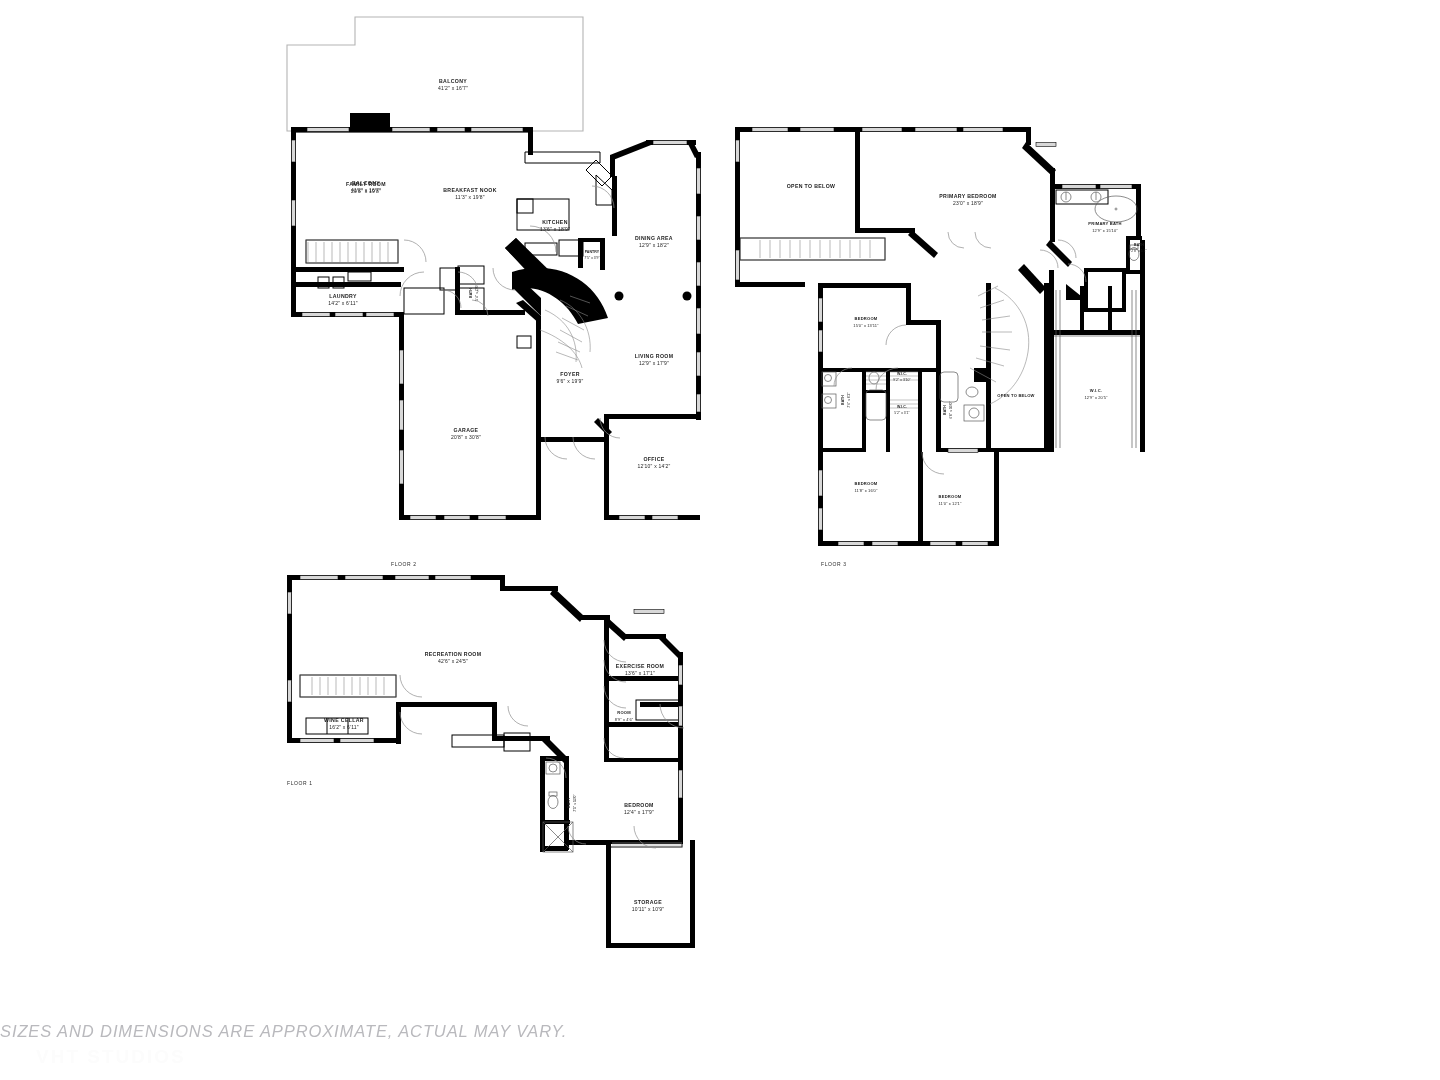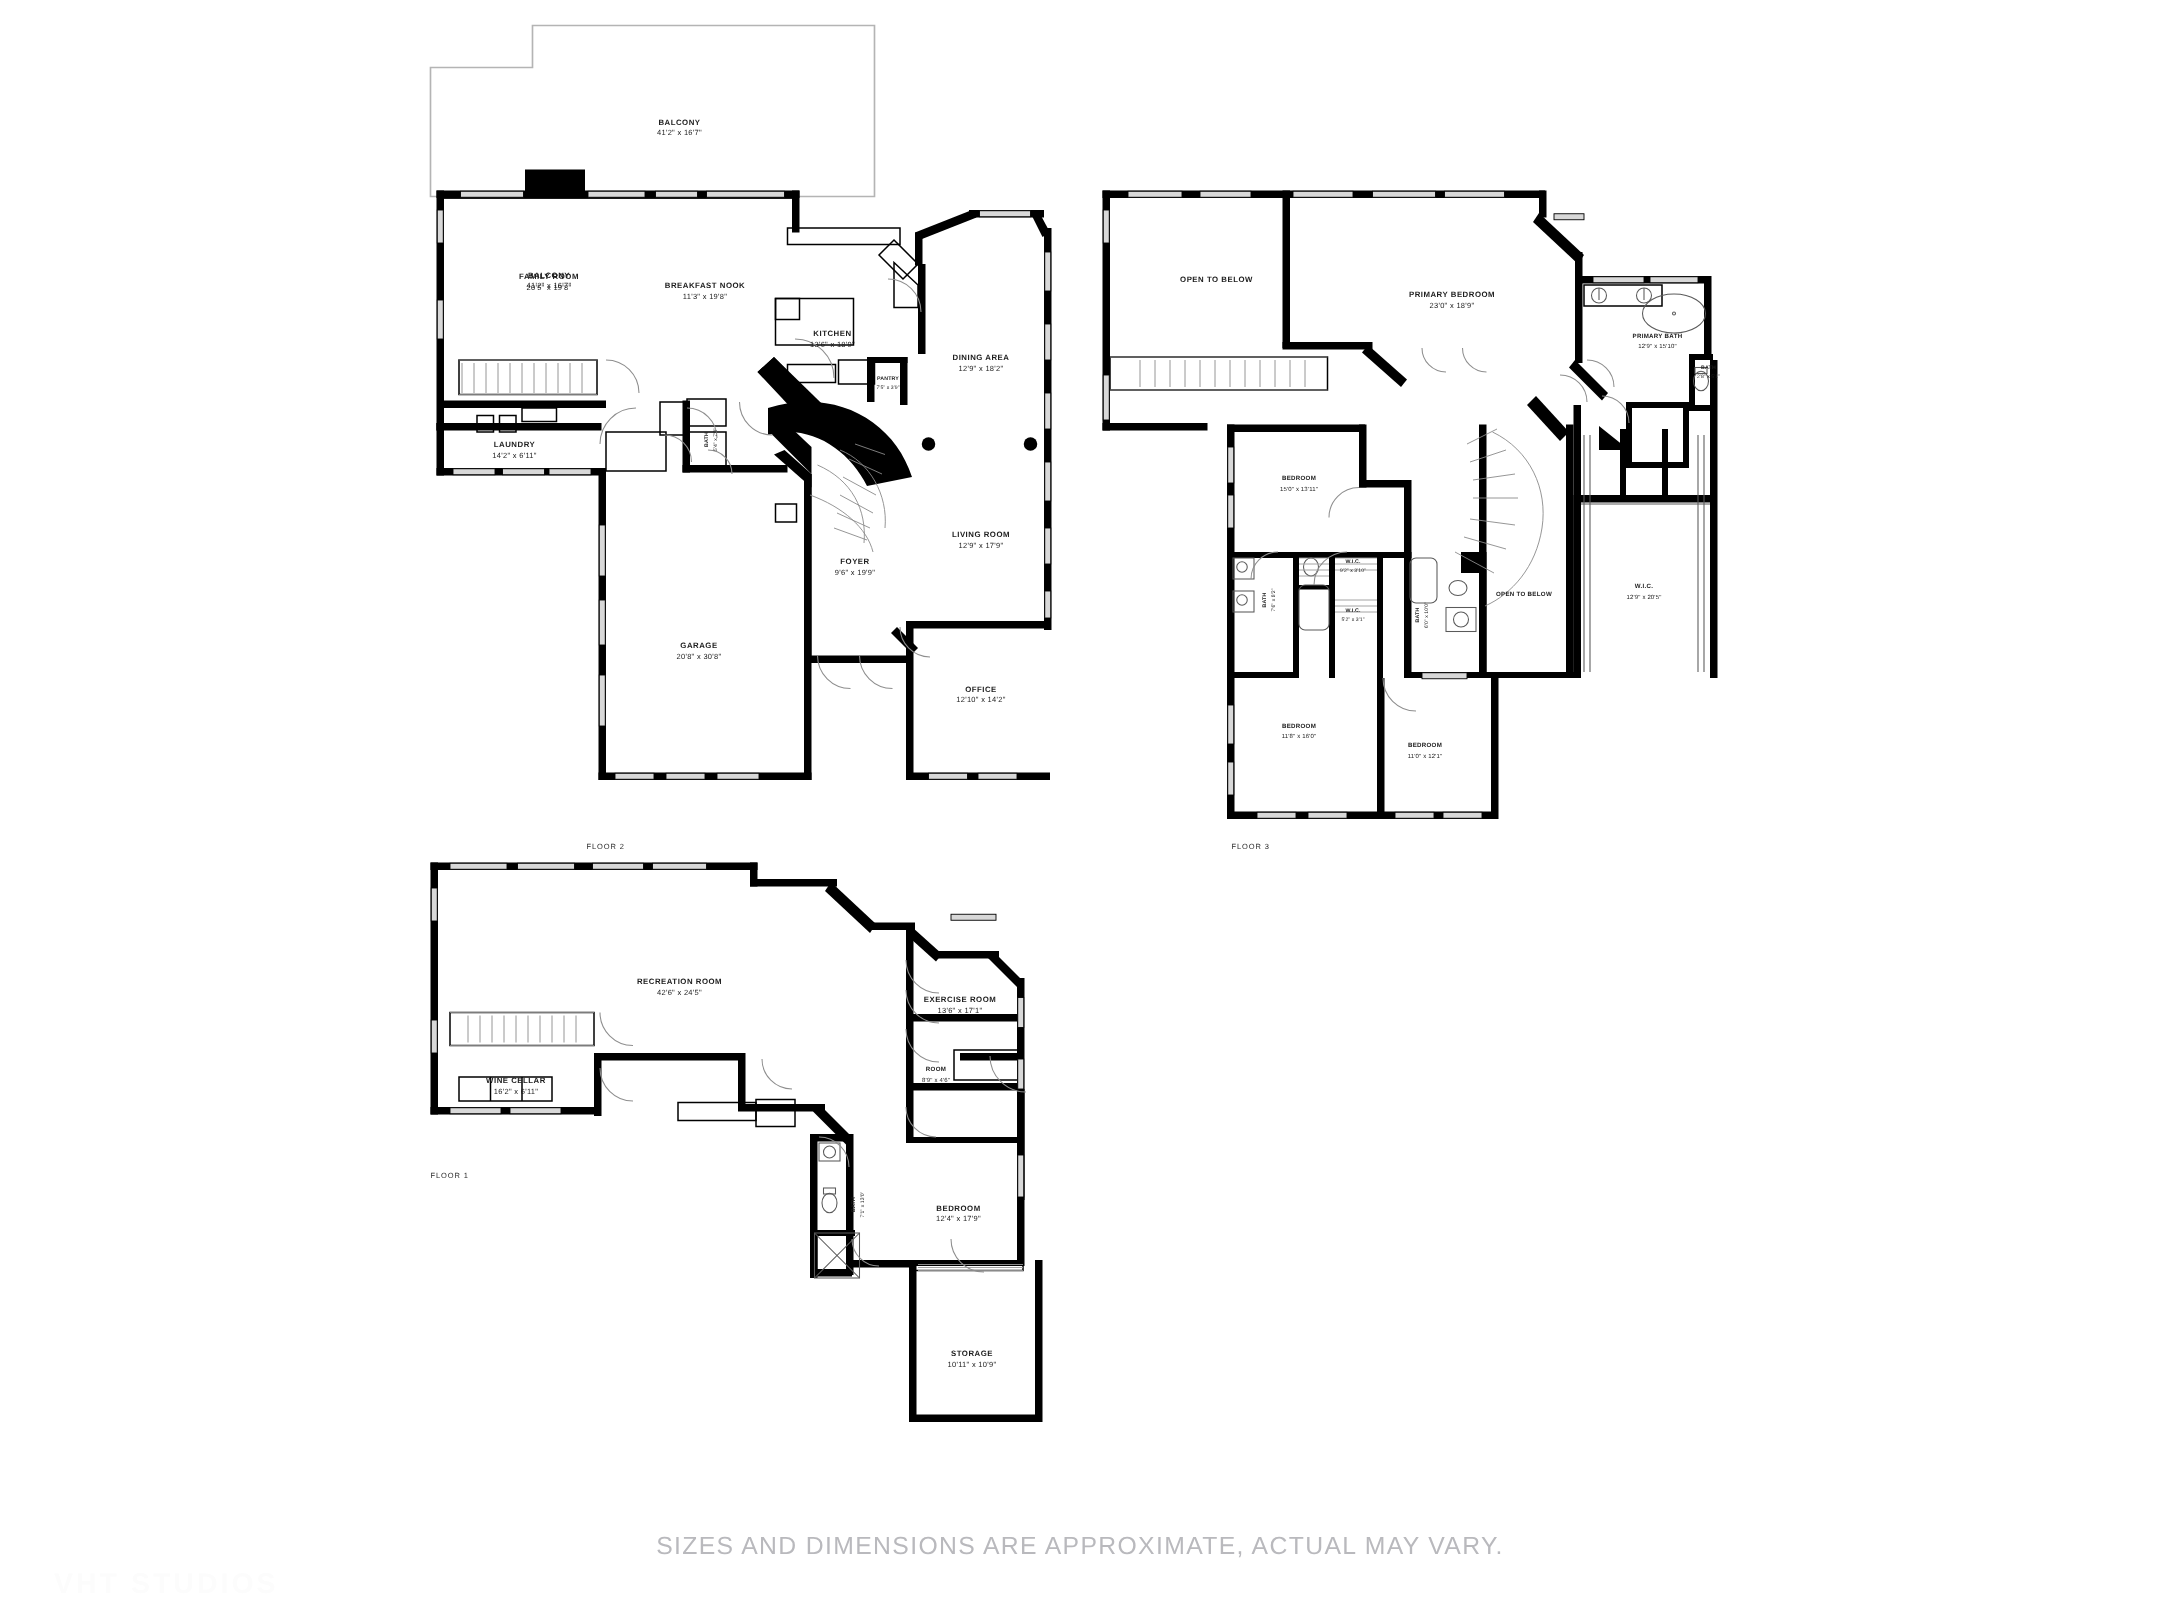--- a/index.html
+++ b/index.html
@@ -58,26 +58,26 @@
     letter-spacing: 0.6px;
     fill: #2a2a2a;
     text-anchor: start;
     font-weight: 500;
   }
   .disclaimer {
     position: absolute;
     left: 0;
     top: 1022px;
     width: 1440px;
-    text-align: center;
     font-family: "Liberation Sans", sans-serif;
     font-size: 16.5px;
     letter-spacing: 0.9px;
     color: #b9b9bd;
     white-space: nowrap;
+    font-style: italic;
   }
   .watermark {
     position: absolute;
     left: 36px;
     top: 1046px;
     font-family: "Liberation Sans", sans-serif;
     font-size: 19px;
     letter-spacing: 2px;
     color: #fcfcfc;
     font-weight: 700;

